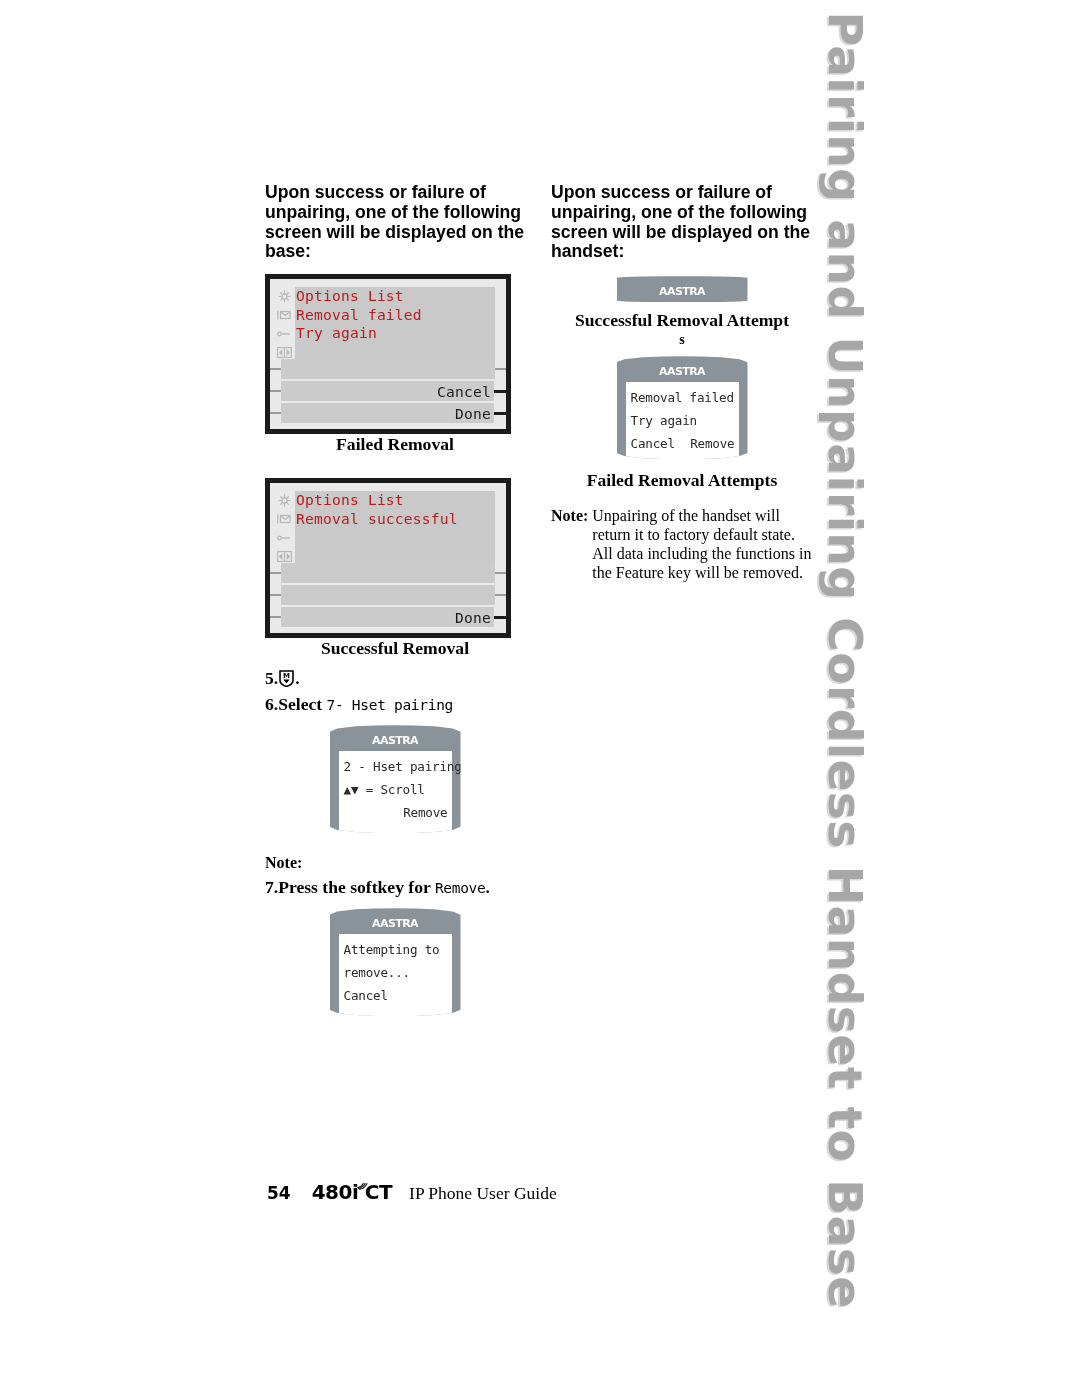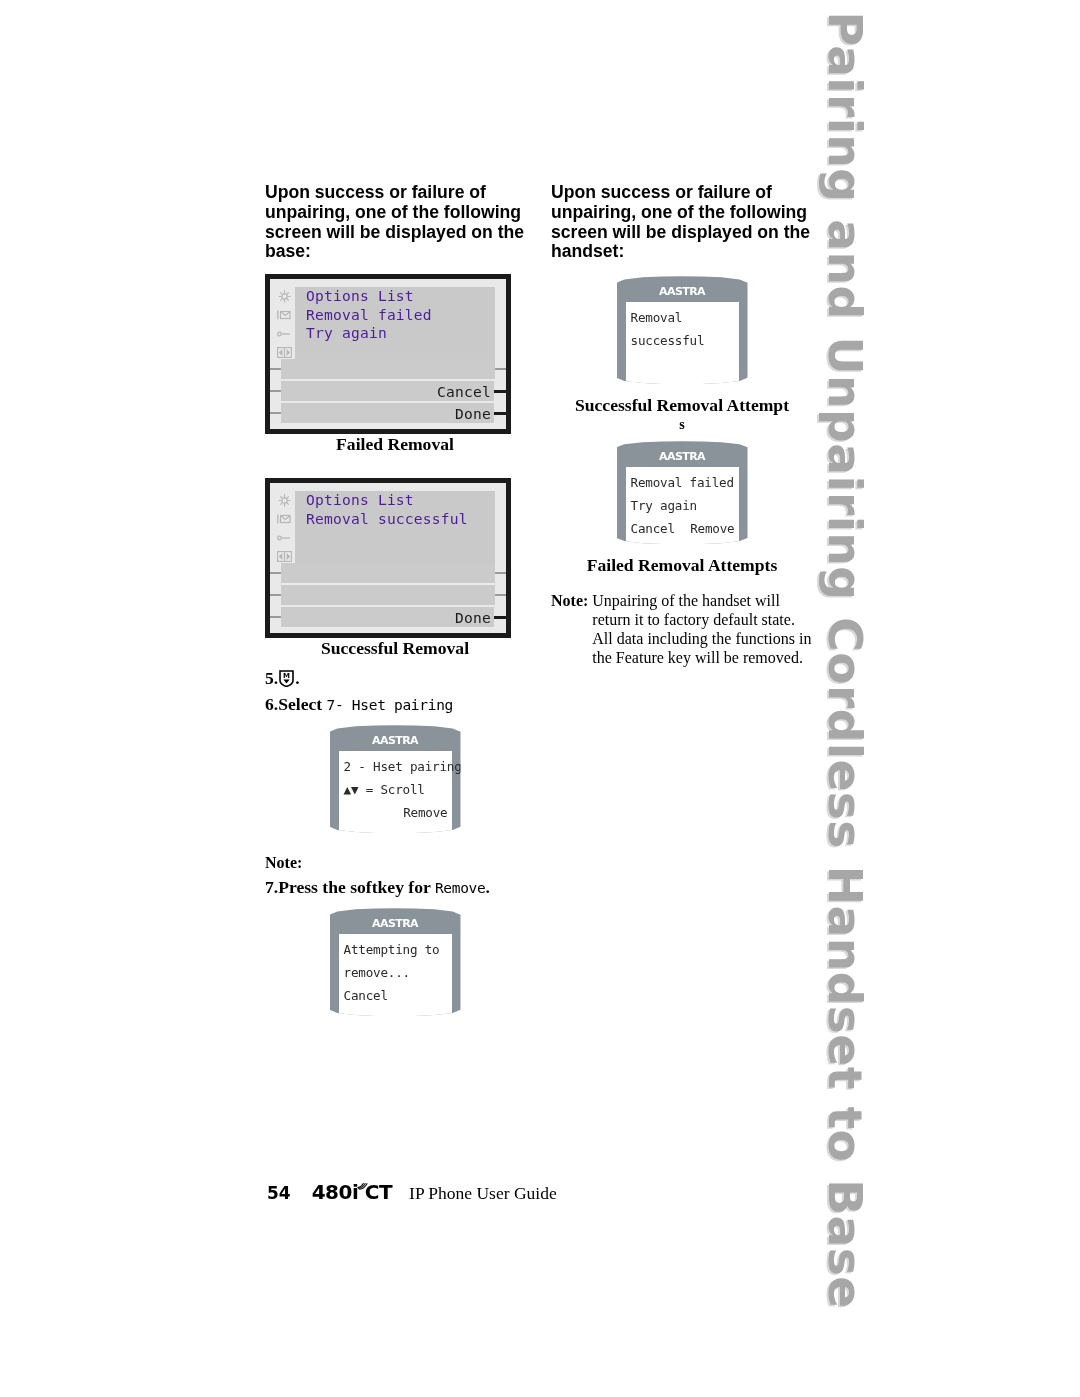--- a/index.html
+++ b/index.html
@@ -125,22 +125,22 @@
     left: 25px;
     top: 8px;
     width: 200px;
     height: 84px;
     background: #c9c9c9;
   }
   .base-lcd .lcdline {
     font-family: "DejaVu Sans Mono", monospace;
     font-size: 14.6px;
     line-height: 18.6px;
-    color: #4c1d95;
-    padding-left: 11px;
+    color: #b91c1c;
+    padding-left: 1px;
     letter-spacing: 0.2px;
     white-space: pre;
   }
   .base-icons {
     position: absolute;
     left: 4px;
     top: 8px;
     width: 20px;
     height: 84px;
   }
@@ -474,25 +474,20 @@
 
   </div>
 
   <div id="col-right">
 
     <p class="body">Upon success or failure of unpairing, one of the following screen will be displayed on the handset:</p>
 
     <div class="handset tall" style="margin-top:14px;">
       <div class="shell">
         <div class="logo">AASTRA</div>
-        <div class="lcd">
-          <div class="hline">Removal</div>
-          <div class="hline">successful</div>
-          <div class="hline">&nbsp;</div>
-        </div>
       </div>
     </div>
     <div class="caption" style="margin-top:8px;">Successful Removal Attempt</div>
     <div class="caption" style="margin-top:0;font-size:14px;">s</div>
 
     <div class="handset" style="margin-top:6px;">
       <div class="shell">
         <div class="logo">AASTRA</div>
         <div class="lcd">
           <div class="hline">Removal failed</div>

